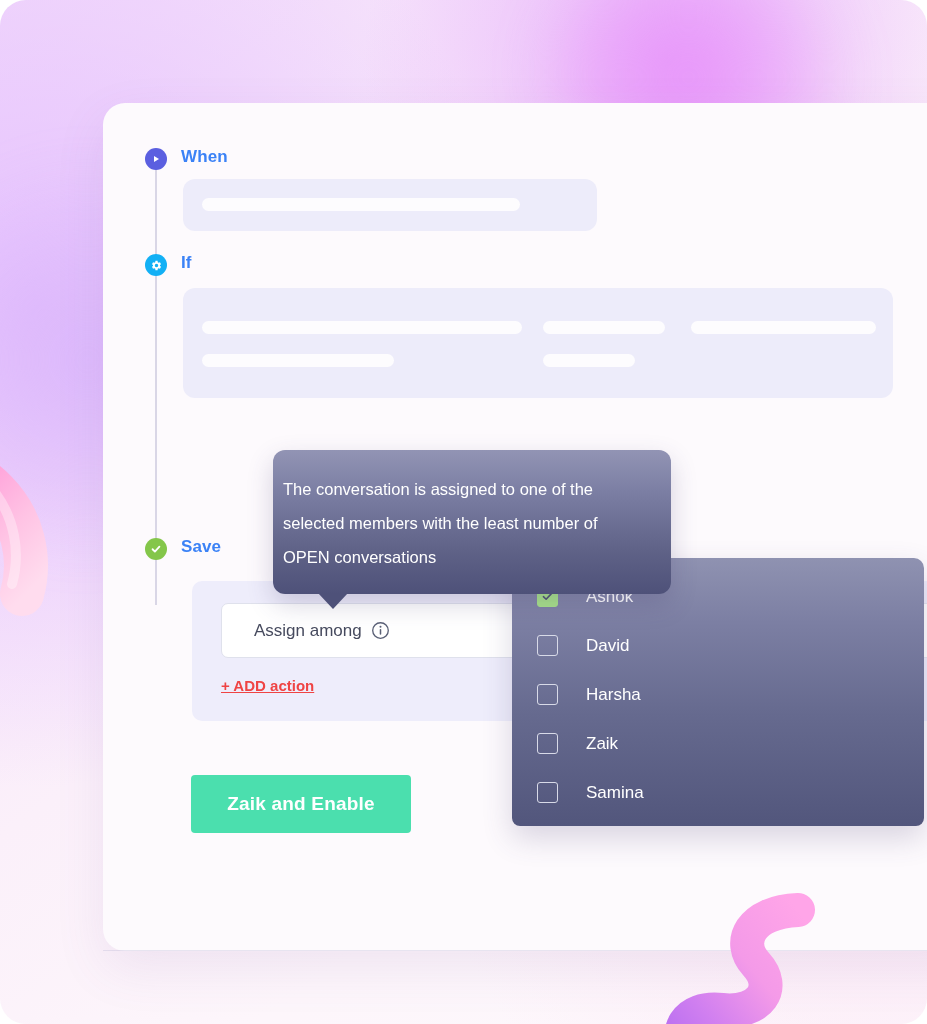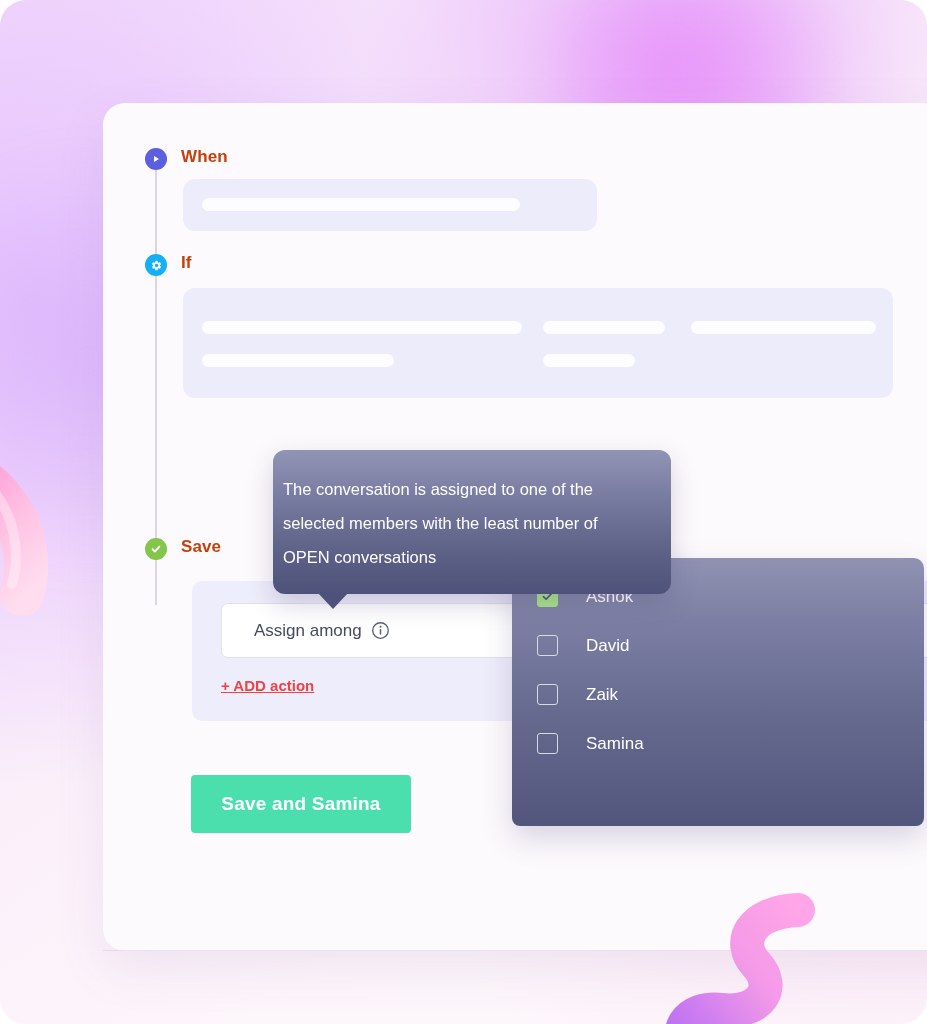--- a/index.html
+++ b/index.html
@@ -95,21 +95,21 @@
   }
   .step-icon svg { display: block; }
   .icon-when { left: 42px; top: 45px; background: #5b5fe0; }
   .icon-if   { left: 42px; top: 151px; background: #13b0f5; }
   .icon-then { left: 42px; top: 435px; background: #84c64a; }
 
   .step-label {
     position: absolute;
     font-size: 17px;
     font-weight: 600;
-    color: #c2410c;
+    color: #3b82f6;
     letter-spacing: .1px;
   }
   .label-when { left: 78px; top: 44px; }
   .label-if   { left: 78px; top: 150px; }
   .label-then { left: 78px; top: 434px; }
 
   
   .panel {
     position: absolute;
     background: #edecfa;
@@ -348,41 +348,45 @@
 
     <a class="add-action" href="#">+ ADD action</a>
 
     <div class="members-field">
       <span class="chip">
         <span class="chip-label">Ashok</span>
         <span class="chip-x">×</span>
       </span>
     </div>
 
-    <button class="save-btn">Save and Samina</button>
+    <button class="save-btn">Zaik and Enable</button>
 
   </div>
 
   <div class="tooltip">
     <span>The conversation is assigned to one of the selected members with the least number of OPEN conversations</span>
     <span class="tip-arrow"></span>
   </div>
 
   <div class="dropdown">
     <div class="dd-item">
       <span class="dd-box checked">
         <svg width="13" height="13" viewBox="0 0 14 14">
           <polyline points="2.6,7.2 5.5,10 11.2,3.9" fill="none" stroke="#4f5373" stroke-width="1.7" stroke-linecap="round" stroke-linejoin="round"></polyline>
         </svg>
       </span>
       <span class="dd-name">Ashok</span>
     </div>
     <div class="dd-item">
       <span class="dd-box"></span>
       <span class="dd-name">David</span>
+    </div>
+    <div class="dd-item">
+      <span class="dd-box"></span>
+      <span class="dd-name">Harsha</span>
     </div>
     <div class="dd-item">
       <span class="dd-box"></span>
       <span class="dd-name">Zaik</span>
     </div>
     <div class="dd-item">
       <span class="dd-box"></span>
       <span class="dd-name">Samina</span>
     </div>
   </div>

